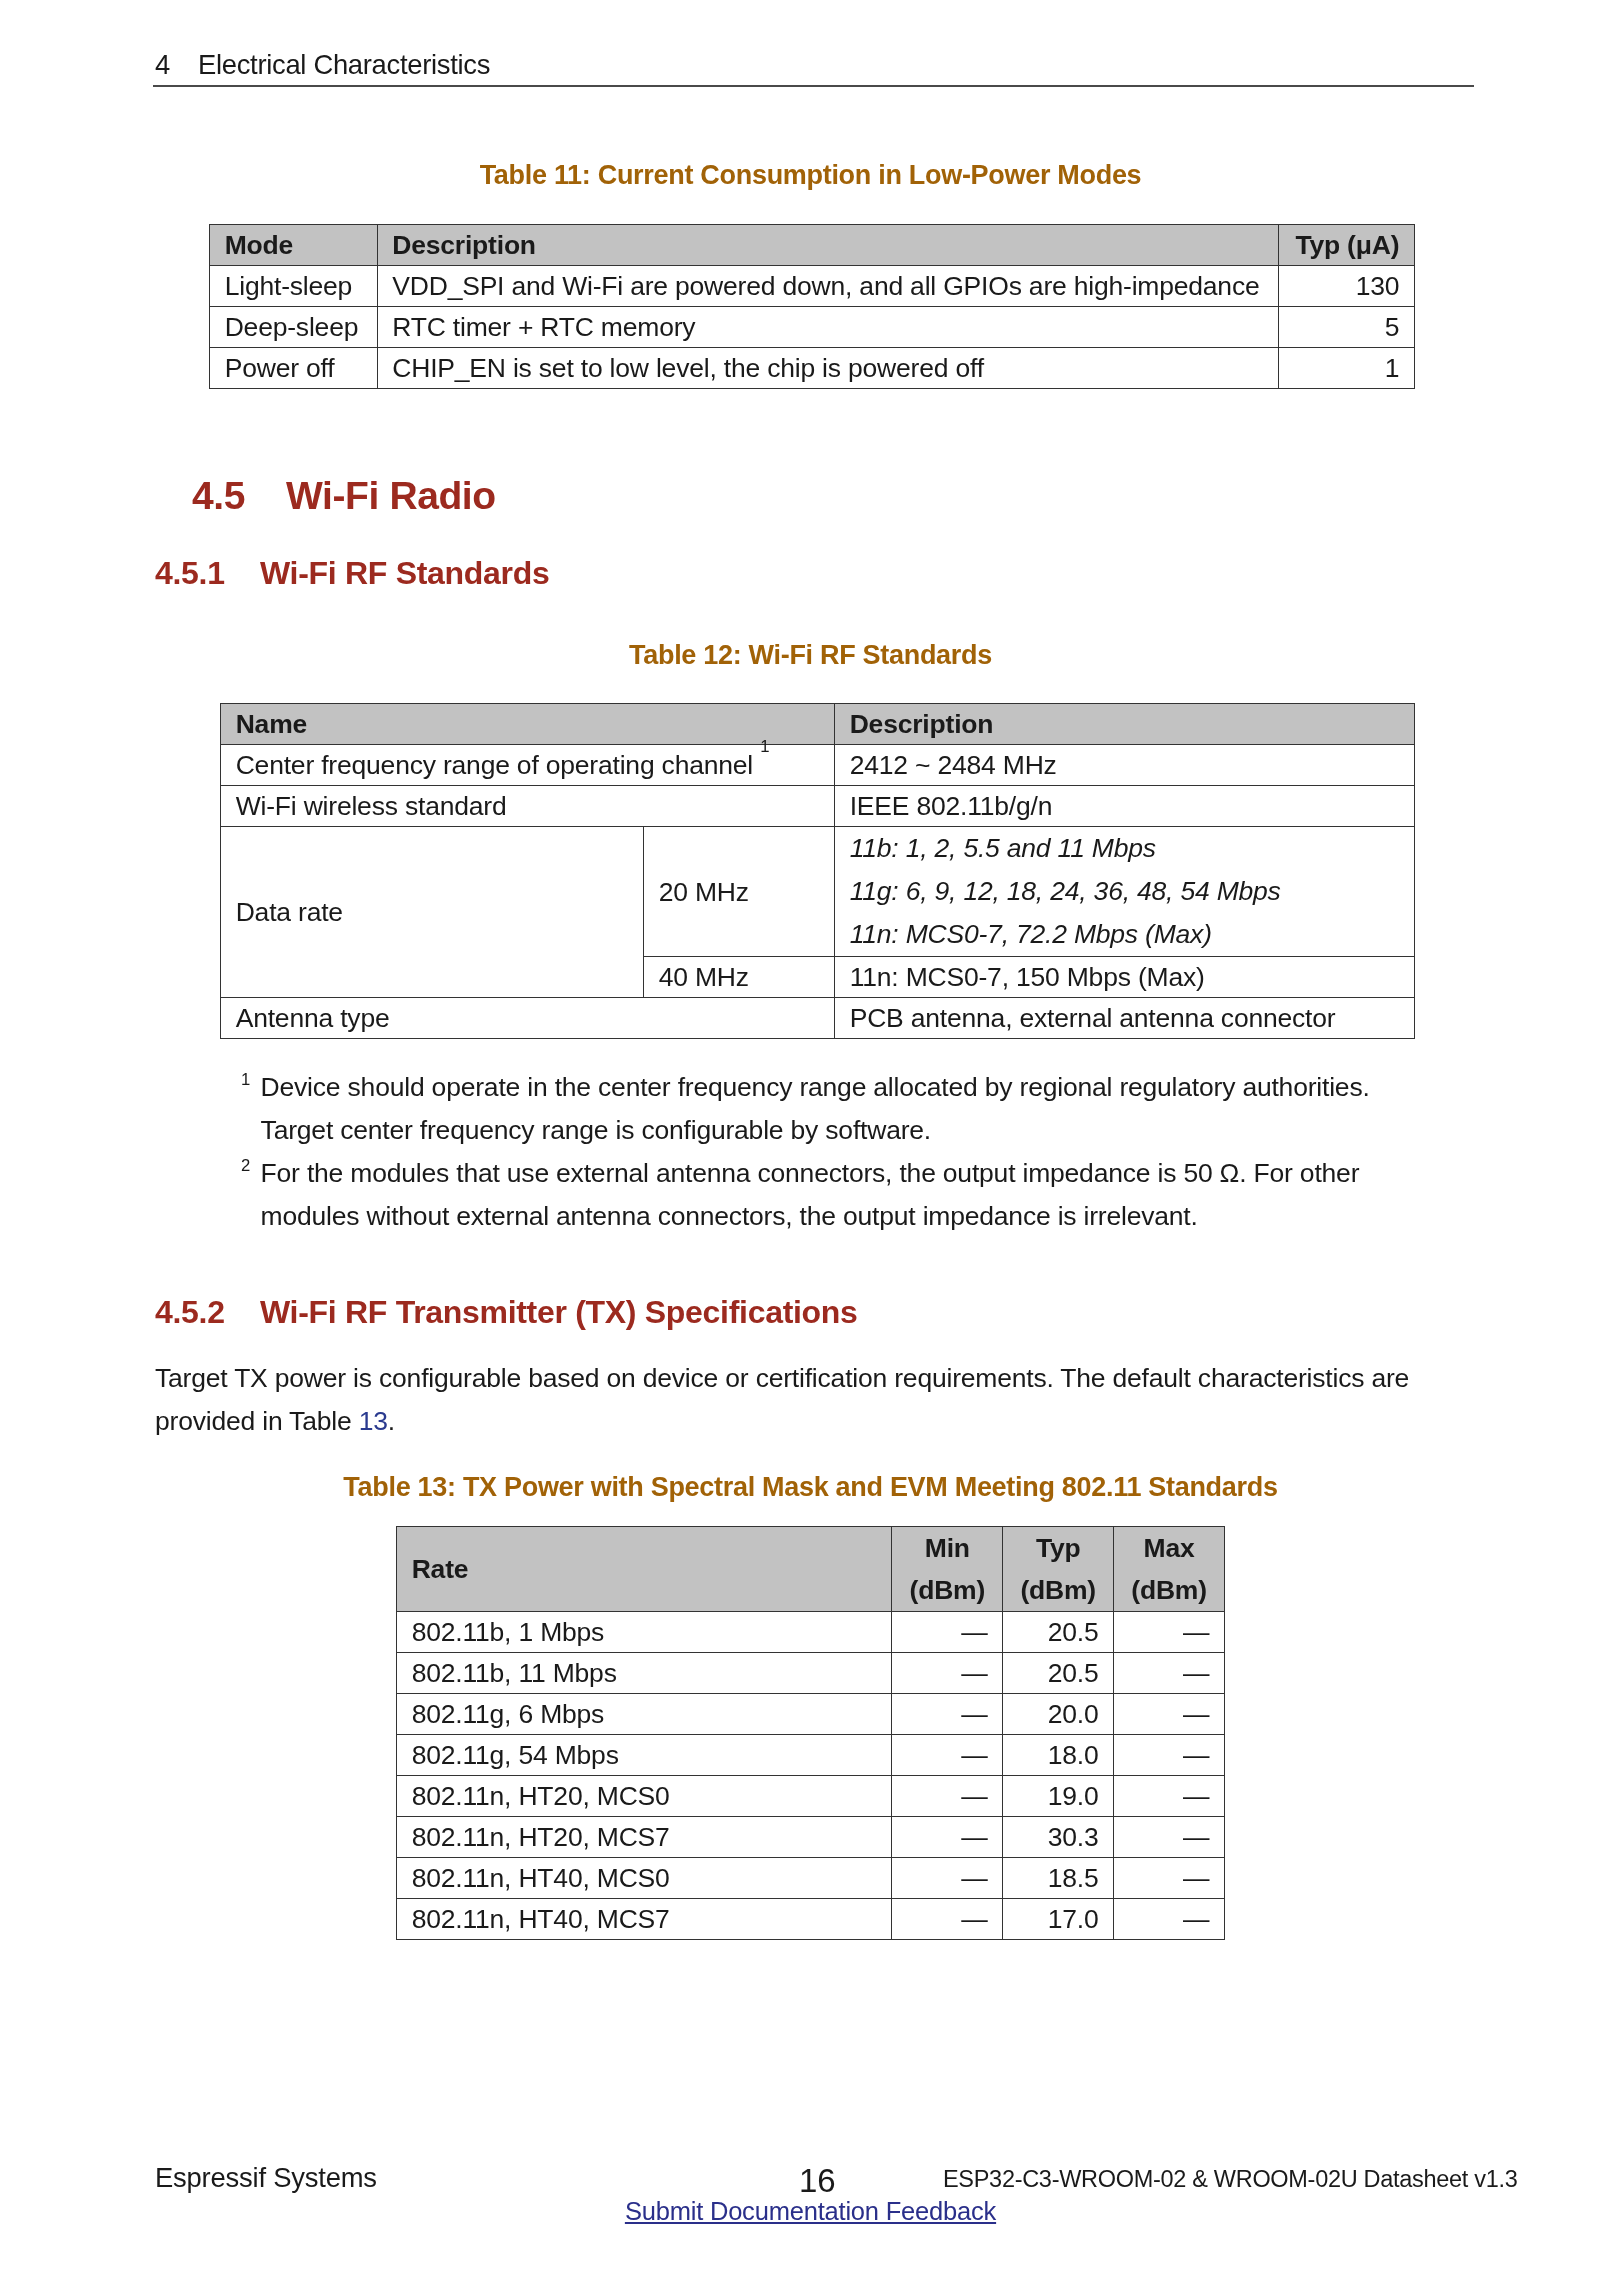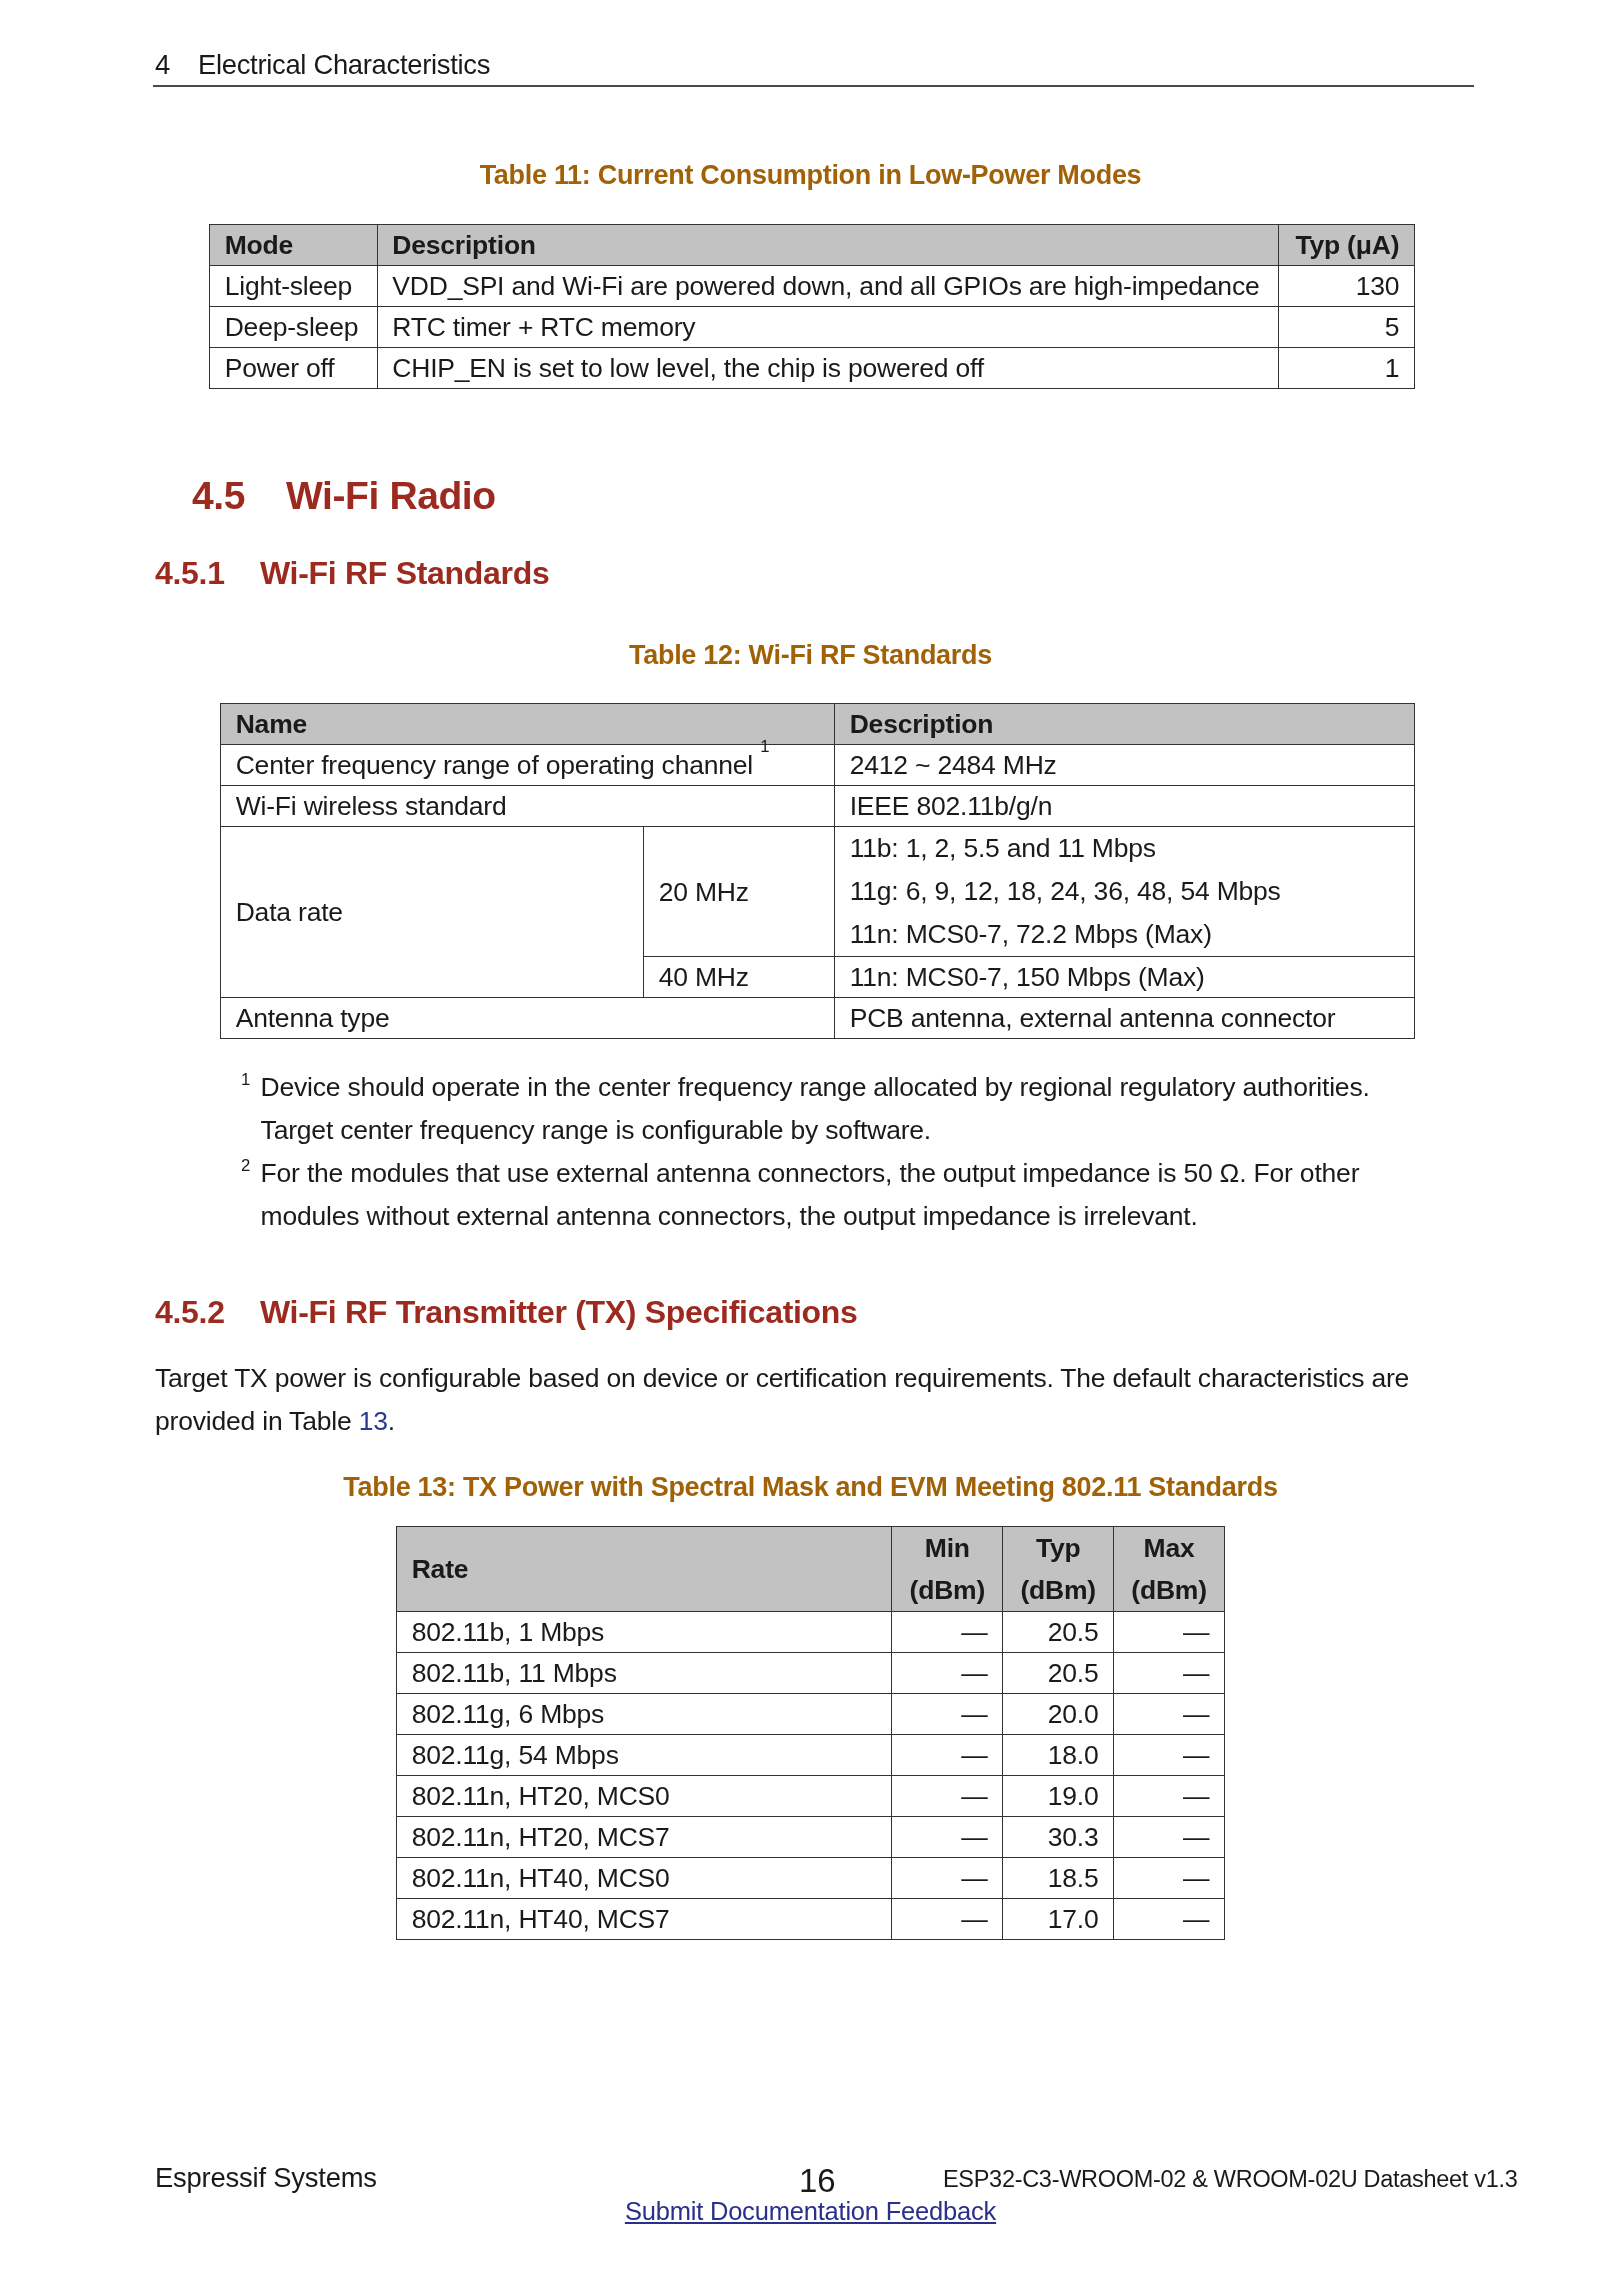--- a/index.html
+++ b/index.html
@@ -101,21 +101,21 @@
     <td colspan="2"><span>Center frequency range of operating channel</span> <sup>1</sup></td>
     <td>2412 ~ 2484 MHz</td>
   </tr>
   <tr>
     <td colspan="2">Wi-Fi wireless standard</td>
     <td>IEEE 802.11b/g/n</td>
   </tr>
   <tr>
     <td rowspan="2">Data rate</td>
     <td>20 MHz</td>
-    <td style="line-height:43px; height:128px;">
+    <td style="line-height:43px; height:128px;font-style:italic;">
       <div>11b: 1, 2, 5.5 and 11 Mbps</div>
       <div>11g: 6, 9, 12, 18, 24, 36, 48, 54 Mbps</div>
       <div>11n: MCS0-7, 72.2 Mbps (Max)</div>
     </td>
   </tr>
   <tr>
     <td>40 MHz</td>
     <td>11n: MCS0-7, 150 Mbps (Max)</td>
   </tr>
   <tr>

